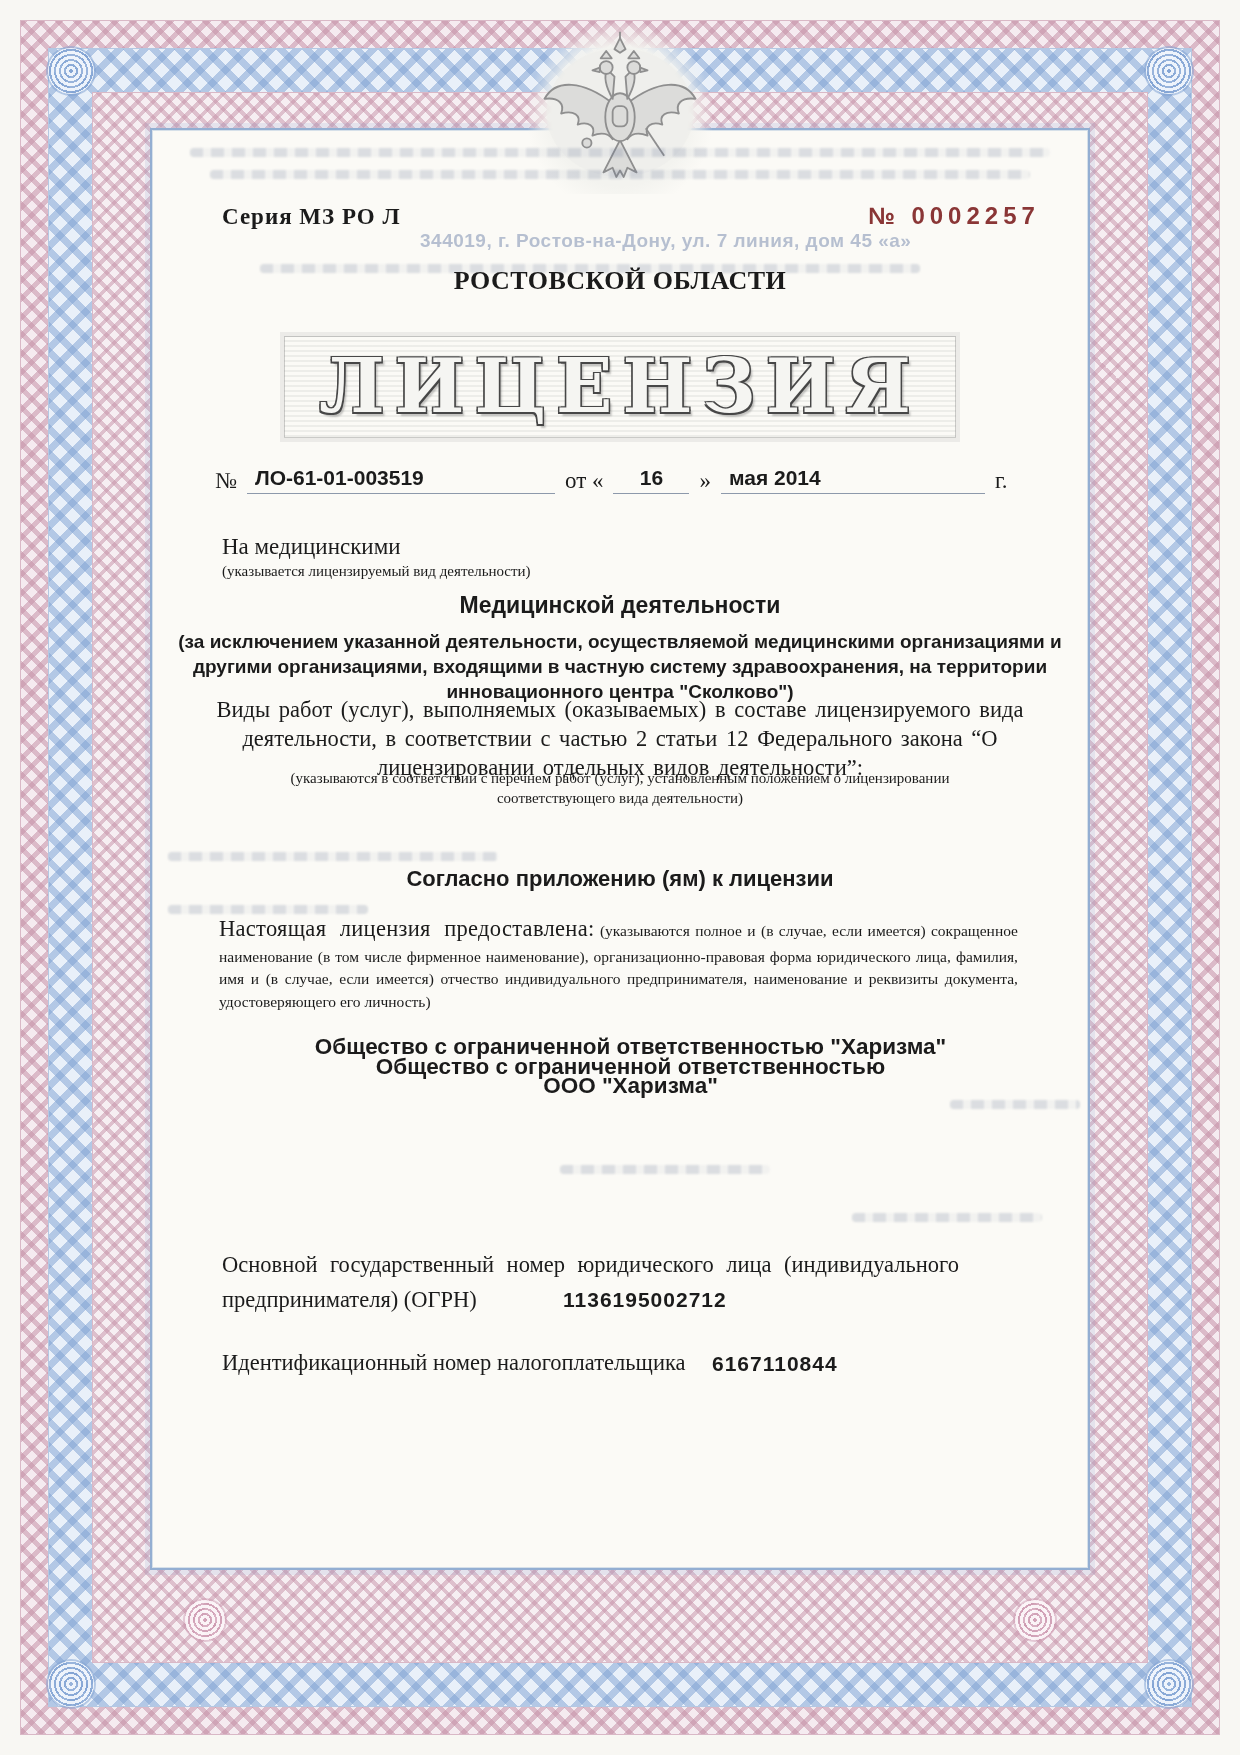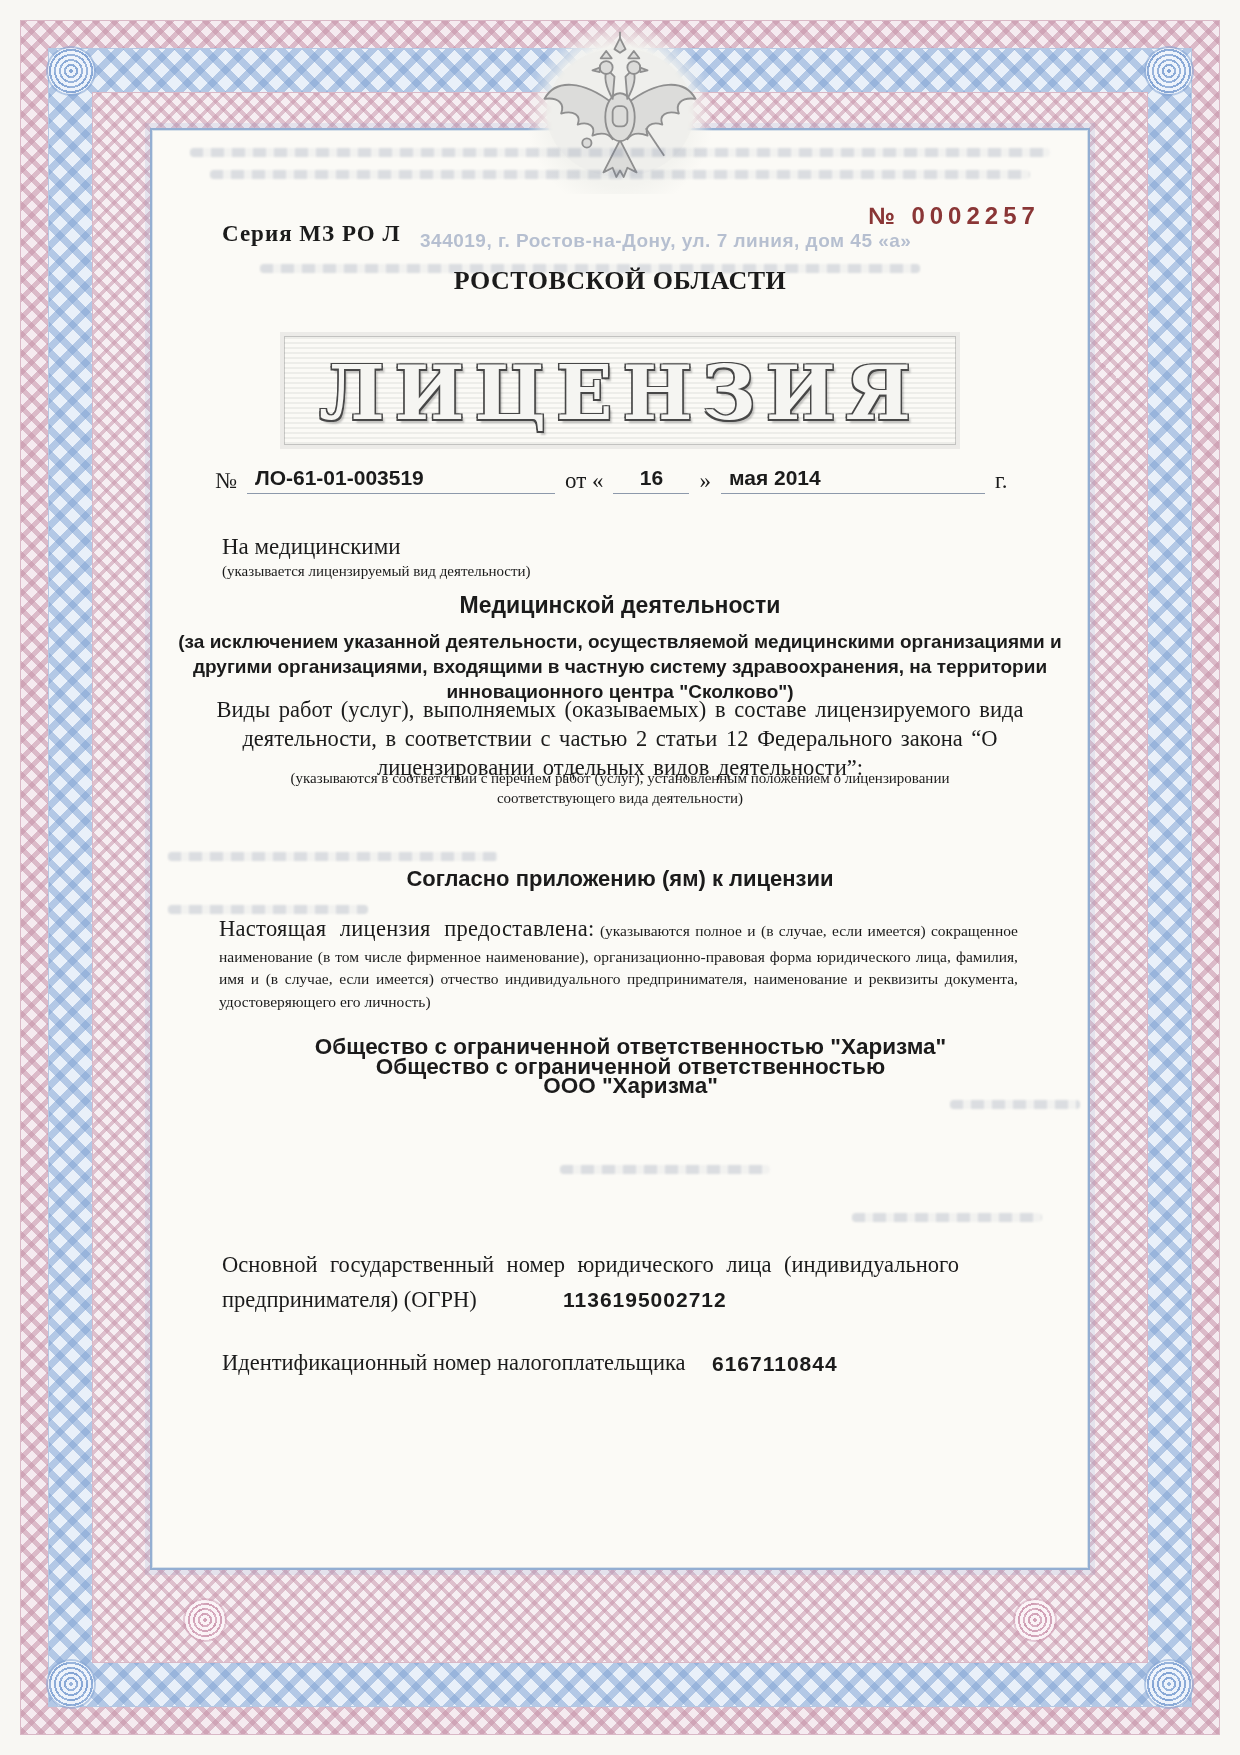--- a/index.html
+++ b/index.html
@@ -41,28 +41,28 @@
     background:repeating-radial-gradient(circle at 50% 50%, rgba(205,150,175,.7) 0 2px, rgba(252,245,248,.95) 2px 5px);
     box-shadow:0 0 0 2px rgba(205,150,175,.45);}
   
   .eagle{
     position:absolute; left:528px; top:22px; width:184px; height:172px; z-index:4;
     background:radial-gradient(ellipse at 50% 55%, #f3f3ef 52%, rgba(243,243,239,0) 72%);
   }
   
   .content{position:absolute; inset:0; z-index:5;}
   .content > div, .content > p{position:absolute;}
-  .series{left:222px; top:221px; font-weight:bold; font-size:23px; letter-spacing:1px;}
+  .series{left:222px; top:204px; font-weight:bold; font-size:23px; letter-spacing:1px;}
   .serialno{left:868px; top:202px; font-family:"Liberation Sans",sans-serif; font-weight:bold;
     font-size:24px; letter-spacing:5px; color:#8a3636;}
   .ministry{left:150px; right:150px; top:264px; text-align:center; font-weight:bold;
     font-size:26px; line-height:1.3; letter-spacing:.5px;}
   .title-wrap{left:150px; right:150px; top:336px; text-align:center;}
   .license-title{
-    display:inline-block; padding:19px 34px 14px;
+    display:inline-block; padding:12px 34px 14px;
     font-family:"DejaVu Serif", serif; font-weight:bold; font-size:74px; line-height:1;
     letter-spacing:10px; color:#f5f5f2;
     text-shadow:-1.5px -1.5px 0 #474747, 1.5px -1.5px 0 #474747,
                 -1.5px 1.5px 0 #474747, 1.5px 1.5px 0 #474747,
                 3px 4px 2px rgba(70,70,70,.3);
     background:repeating-linear-gradient(0deg, rgba(140,140,140,.12) 0 2px, transparent 2px 5px);
     border:1px solid rgba(130,130,130,.4);
     box-shadow:0 0 0 4px rgba(130,130,130,.12);
   }
   .numrow{left:215px; top:466px; width:846px; display:flex; align-items:flex-end; gap:10px;

